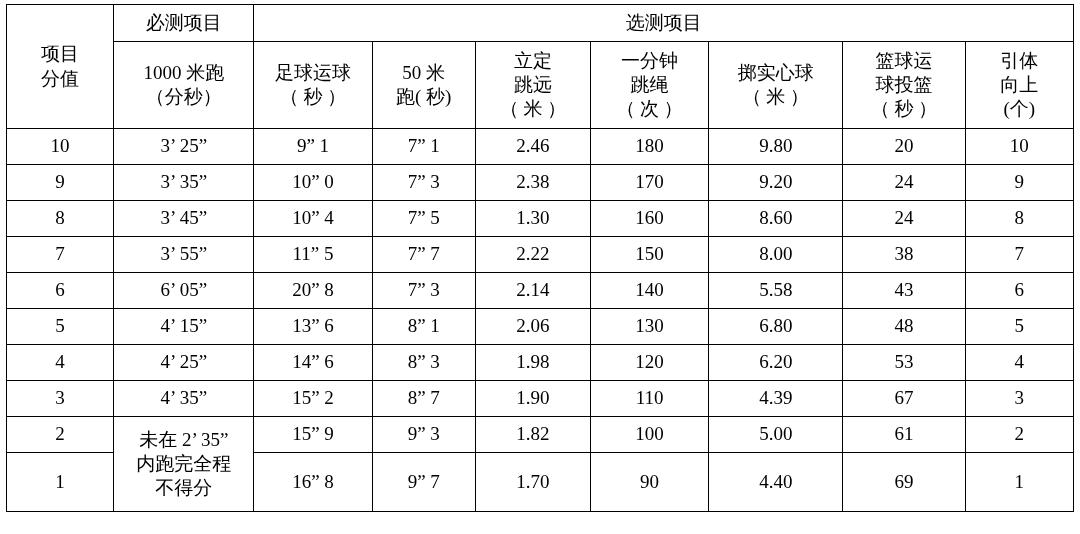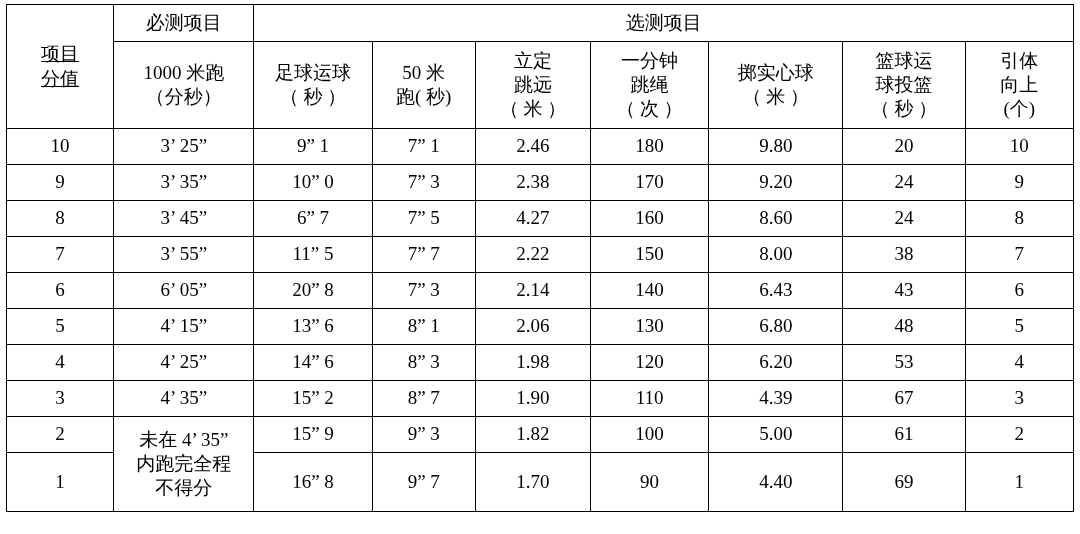--- a/index.html
+++ b/index.html
@@ -30,21 +30,20 @@
     border: 1px solid #000000;
     text-align: center;
     vertical-align: middle;
     font-weight: normal;
     padding: 1px 2px;
     line-height: 1.28;
   }
   .hdr-corner {
     font-size: 19px;
     line-height: 1.5;
-    text-decoration: underline;
   }
   .hdr-group {
     font-size: 19px;
     height: 34px;
     margin-top: 24px;
   }
   .hdr-sub {
     font-size: 19px;
     height: 84px;
   }
@@ -137,23 +136,23 @@
         <td class="cell">7” 3</td>
         <td class="cell">2.38</td>
         <td class="cell">170</td>
         <td class="cell">9.20</td>
         <td class="cell">24</td>
         <td class="cell">9</td>
       </tr>
       <tr>
         <td class="cell">8</td>
         <td class="cell">3’ 45”</td>
-        <td class="cell">6” 7</td>
+        <td class="cell">10” 4</td>
         <td class="cell">7” 5</td>
-        <td class="cell">4.27</td>
+        <td class="cell">1.30</td>
         <td class="cell">160</td>
         <td class="cell">8.60</td>
         <td class="cell">24</td>
         <td class="cell">8</td>
       </tr>
       <tr>
         <td class="cell">7</td>
         <td class="cell">3’ 55”</td>
         <td class="cell">11” 5</td>
         <td class="cell">7” 7</td>
@@ -163,21 +162,21 @@
         <td class="cell">38</td>
         <td class="cell">7</td>
       </tr>
       <tr>
         <td class="cell">6</td>
         <td class="cell">6’ 05”</td>
         <td class="cell">20” 8</td>
         <td class="cell">7” 3</td>
         <td class="cell">2.14</td>
         <td class="cell">140</td>
-        <td class="cell">6.43</td>
+        <td class="cell">5.58</td>
         <td class="cell">43</td>
         <td class="cell">6</td>
       </tr>
       <tr>
         <td class="cell">5</td>
         <td class="cell">4’ 15”</td>
         <td class="cell">13” 6</td>
         <td class="cell">8” 1</td>
         <td class="cell">2.06</td>
         <td class="cell">130</td>
@@ -202,21 +201,21 @@
         <td class="cell">15” 2</td>
         <td class="cell">8” 7</td>
         <td class="cell">1.90</td>
         <td class="cell">110</td>
         <td class="cell">4.39</td>
         <td class="cell">67</td>
         <td class="cell">3</td>
       </tr>
       <tr>
         <td class="cell">2</td>
-        <td class="cell-tall two-line" rowspan="2">未在 4’ 35”
+        <td class="cell-tall two-line" rowspan="2">未在 2’ 35”
 内跑完全程
 不得分</td>
         <td class="cell">15” 9</td>
         <td class="cell">9” 3</td>
         <td class="cell">1.82</td>
         <td class="cell">100</td>
         <td class="cell">5.00</td>
         <td class="cell">61</td>
         <td class="cell">2</td>
       </tr>

